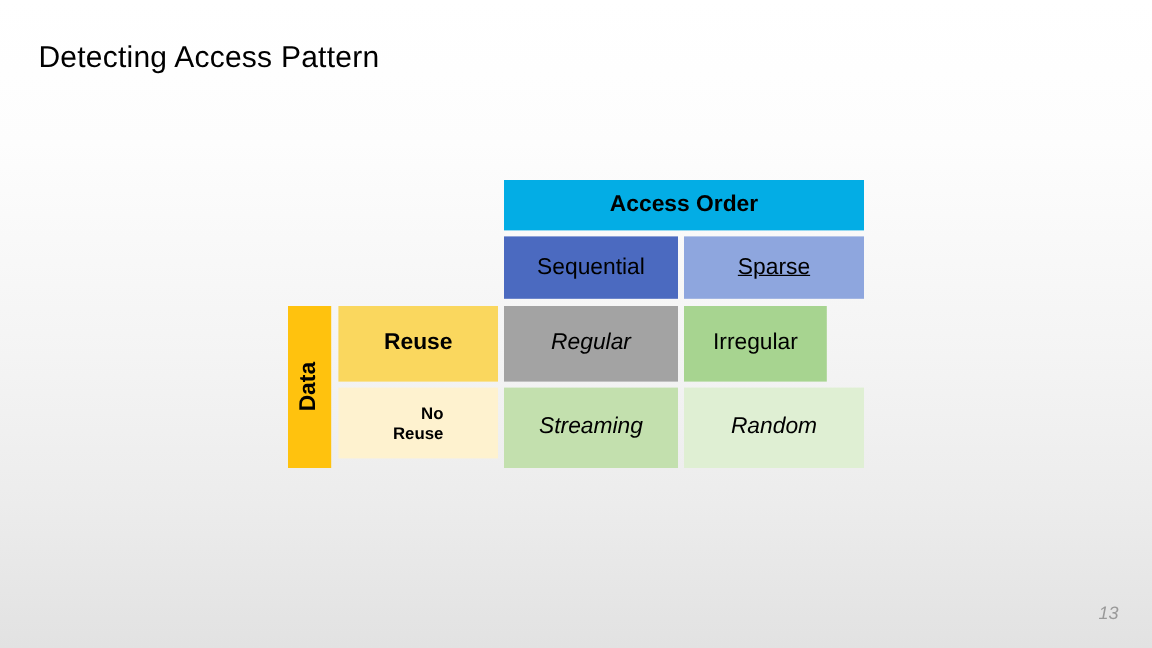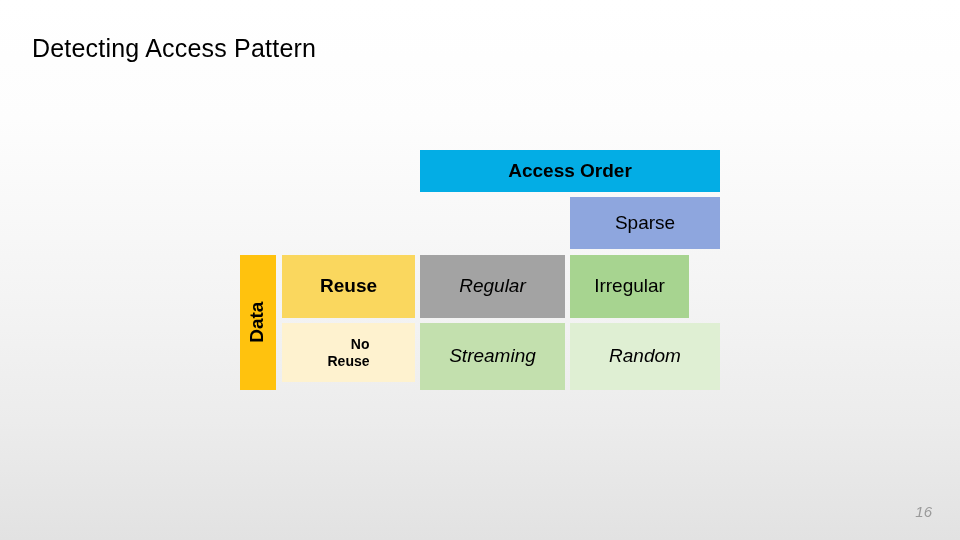--- a/index.html
+++ b/index.html
@@ -82,20 +82,21 @@
     background: #4B6AC0;
     font-size: 19px;
   }
   .col-head-1 {
     left: 330px;
     top: 47px;
     width: 150px;
     height: 52px;
     background: #8EA6DE;
     font-size: 19px;
+    text-decoration: underline;
   }
 
   
   .row-head-0 {
     left: 42px;
     top: 105px;
     width: 133px;
     height: 63px;
     background: #FAD75E;
     font-size: 19px;
@@ -165,30 +166,31 @@
 <div class="slide-title">Detecting Access Pattern</div>
 
 <div class="matrix">
 
   <div class="cell data-axis">
     <span class="rot">Data</span>
   </div>
 
   <div class="cell access-axis">Access Order</div>
 
+  <div class="cell col-head-0">Sequential</div>
   <div class="cell col-head-1">Sparse</div>
 
   <div class="cell row-head-0">Reuse</div>
   <div class="cell row-head-1">
     <span>
       <span>No</span><br>
       <span>Reuse</span>
     </span>
   </div>
 
   <div class="cell cell-r0c0">Regular</div>
   <div class="cell cell-r0c1">Irregular</div>
   <div class="cell cell-r1c0">Streaming</div>
   <div class="cell cell-r1c1">Random</div>
 
 </div>
 
-<div class="page-number">16</div>
+<div class="page-number">13</div>
 
 </body></html>

